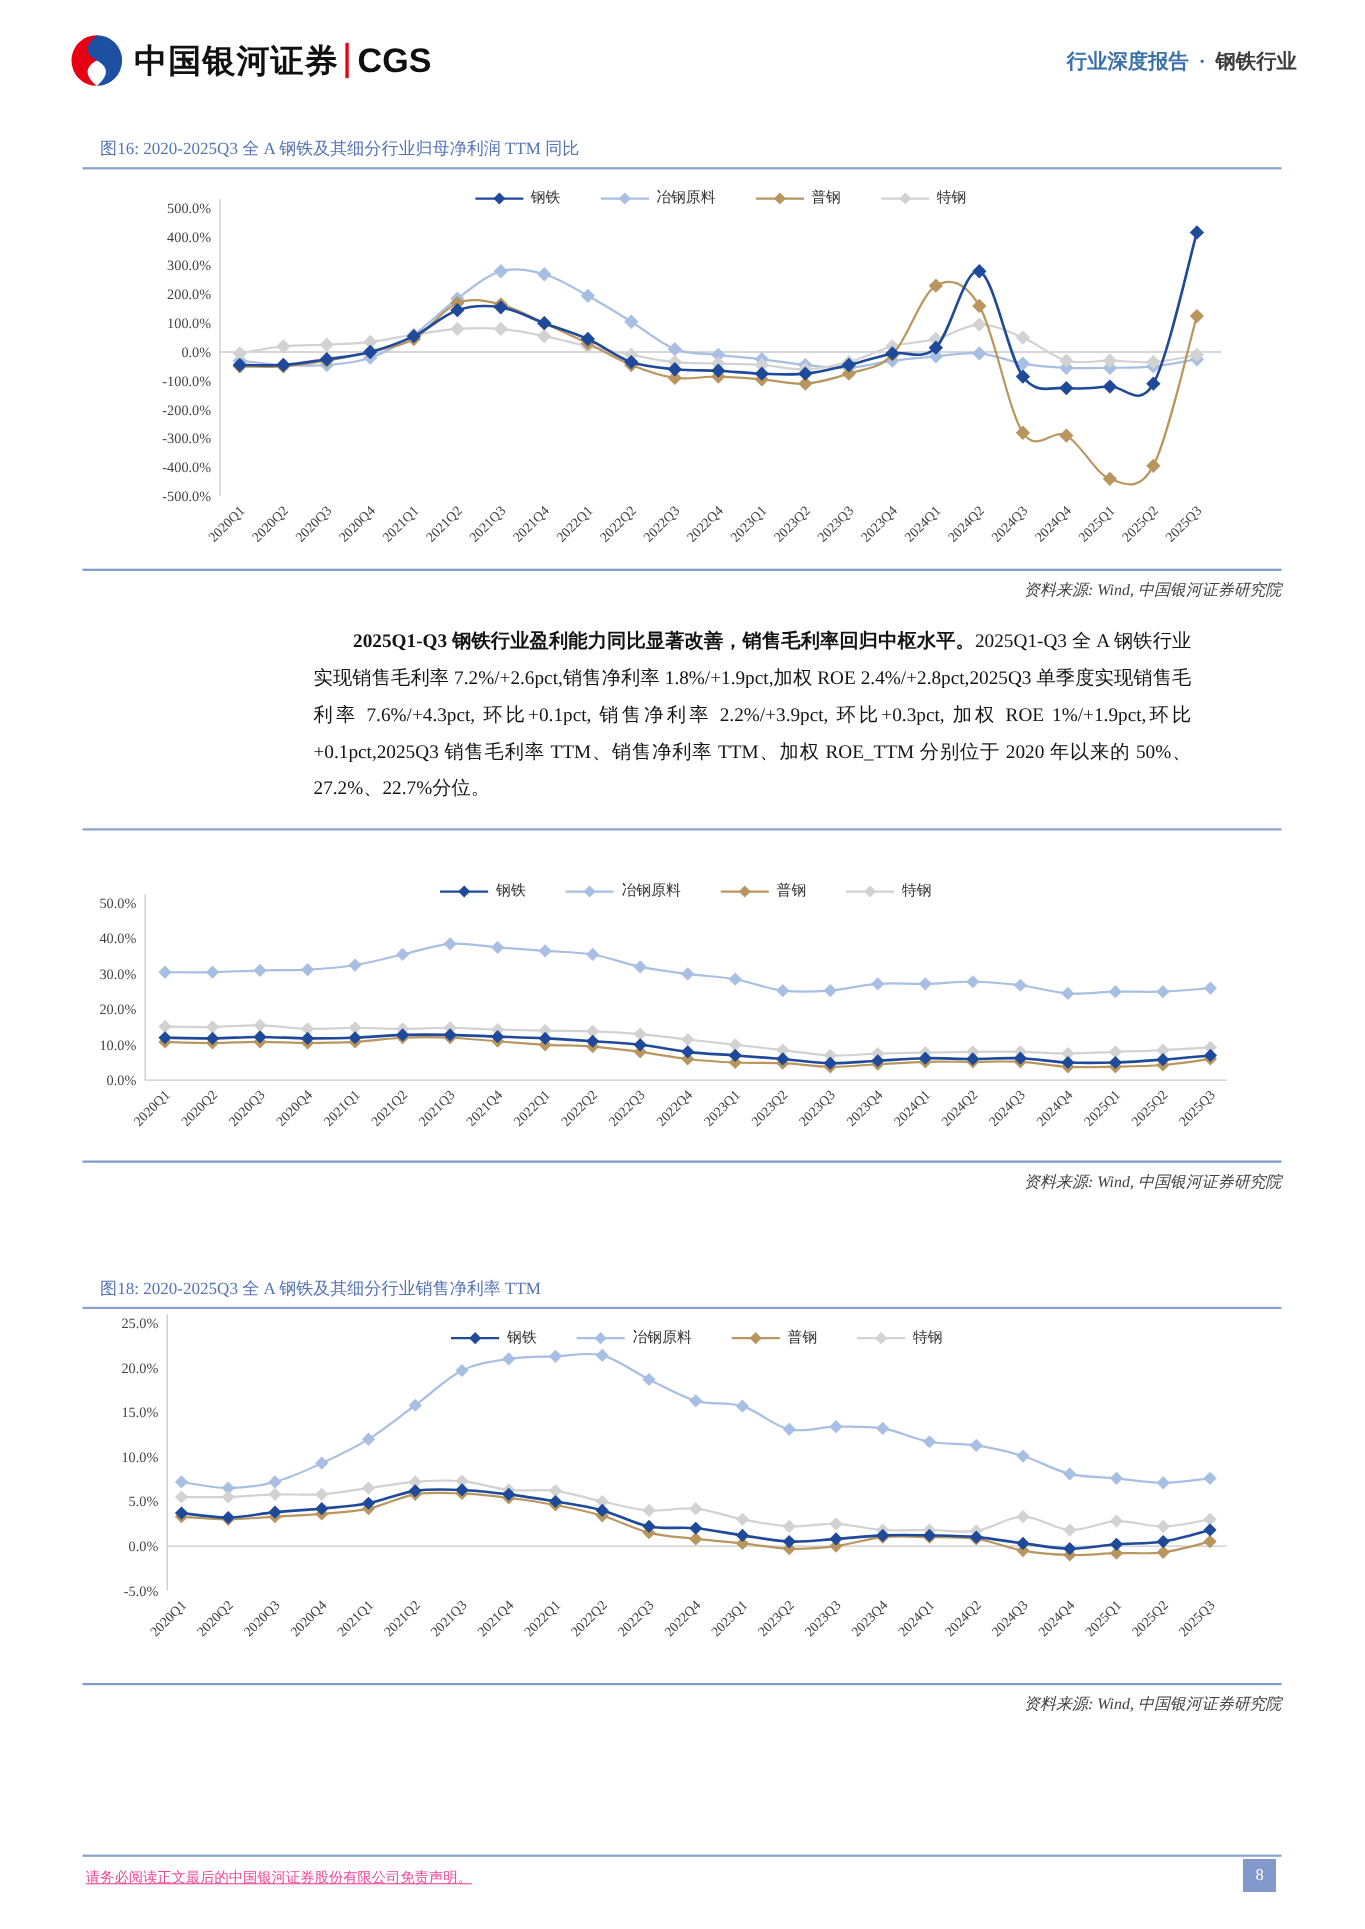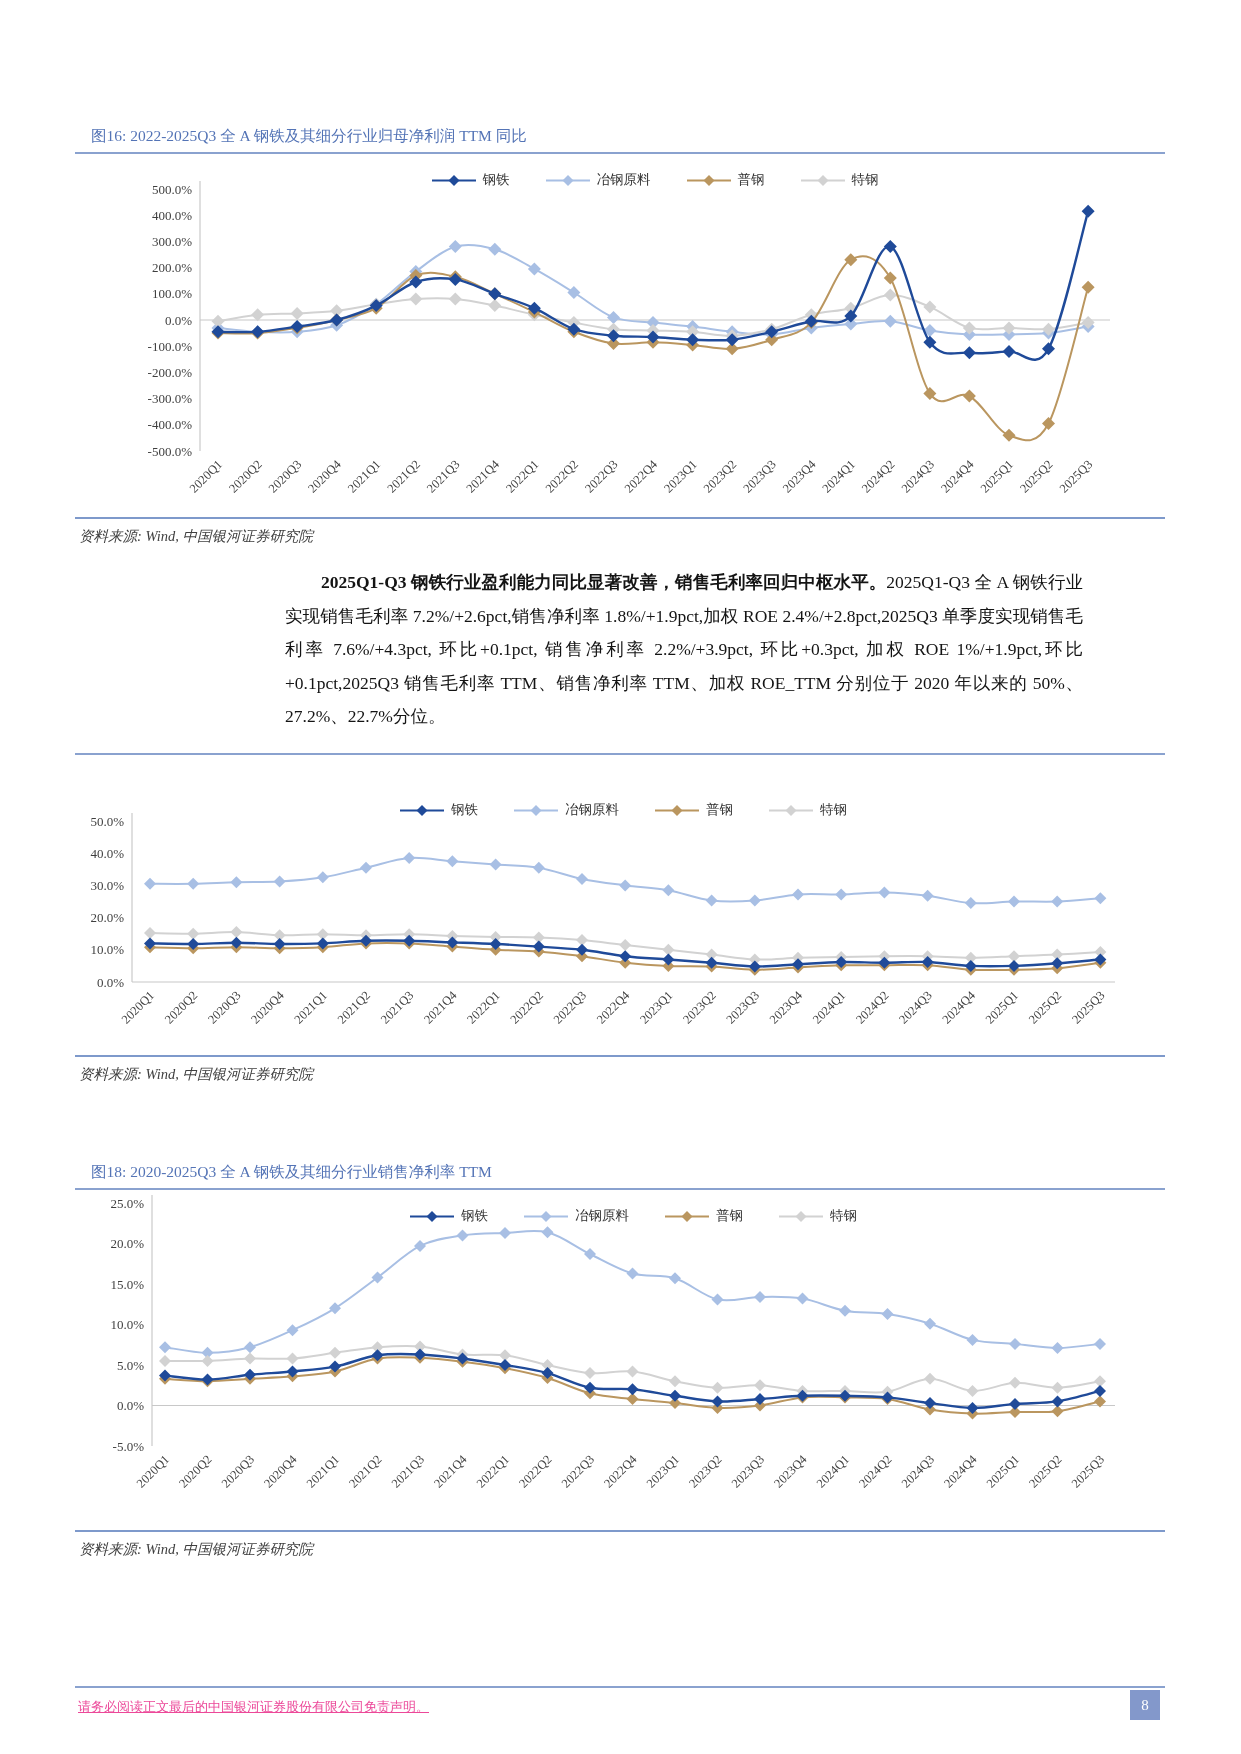--- a/index.html
+++ b/index.html
@@ -21,21 +21,21 @@
   .rt-dot{color:#3a6fa8;margin:0 9px;}
   .rt-ind{color:#3c3c3c;}
 
   
   .figure{position:absolute;left:75px;width:1090px;}
   .fig1{top:120px;} .fig2{top:753px;} .fig3{top:1156px;}
   .fig-title{height:32px;line-height:31px;font-size:15.5px;color:#5474b6;padding-left:16px;}
   .fig-rule{height:2px;background:#8aa2cf;}
   svg.chart{display:block;}
   .fig-sep{height:2px;background:#7e99cb;}
-  .fig-source{font-size:14.5px;font-style:italic;color:#3f3f3f;margin-top:8px;padding-left:4px;}
+  .fig-source{font-size:14.5px;font-style:italic;color:#3f3f3f;margin-top:8px;padding-left:4px;text-align:right;}
 
   .legend{position:absolute;display:flex;justify-content:center;align-items:center;gap:36px;height:16px;}
   .fig1 .legend{top:52px;left:125px;width:910px;}
   .fig2 .legend{top:49px;left:57px;width:983px;}
   .fig3 .legend{top:52px;left:77px;width:963px;}
   .legend-item{display:flex;align-items:center;gap:7px;font-size:13.5px;color:#333;}
 
   
   .body-text{position:absolute;left:285px;top:566px;width:798px;margin:0;
              font-size:17.5px;line-height:33.5px;text-align:justify;color:#141414;
@@ -48,23 +48,37 @@
   .page-badge{position:absolute;left:1130px;top:1690px;width:30px;height:30px;background:#8398cb;
               color:#fff;font-size:15px;display:flex;align-items:center;justify-content:center;}
 
   svg text{font-family:"Liberation Serif","DejaVu Serif",serif;}
 </style>
 </head>
 <body>
 
 <div class="page">
 
+  <div class="hdr">
+    <div class="logo">
+      <svg class="logo-mark" viewBox="0 0 100 100">
+        <path d="M50 2 A48 48 0 0 0 50 98 C 24 76 30 61 50 50 C 70 39 76 24 50 2 Z" fill="#e60012"></path>
+        <path d="M50 2 A48 48 0 0 1 50 98 C 76 76 70 61 50 50 C 30 39 24 24 50 2 Z" fill="#1d50a2"></path>
+      </svg>
+      <span class="logo-cn">中国银河证券</span>
+      <span class="logo-div"></span>
+      <span class="logo-en">CGS</span>
+    </div>
+    <div class="hdr-right">
+      <span class="rt-blue">行业深度报告</span><span class="rt-dot">·</span><span class="rt-ind">钢铁行业</span>
+    </div>
+  </div>
 
   <div class="figure fig1">
-    <div class="fig-title">图16: 2022-2025Q3 全 A 钢铁及其细分行业归母净利润 TTM 同比</div>
+    <div class="fig-title">图16: 2020-2025Q3 全 A 钢铁及其细分行业归母净利润 TTM 同比</div>
     <div class="fig-rule"></div>
     <svg class="chart" id="chart-0" width="1090" height="363" viewBox="0 0 1090 363">
         <g>
           <text x="117" y="39.5" text-anchor="end" font-size="13" fill="#3f3f3f">500.0%</text>
           <text x="117" y="65.7" text-anchor="end" font-size="13" fill="#3f3f3f">400.0%</text>
           <text x="117" y="91.9" text-anchor="end" font-size="13" fill="#3f3f3f">300.0%</text>
           <text x="117" y="118.1" text-anchor="end" font-size="13" fill="#3f3f3f">200.0%</text>
           <text x="117" y="144.3" text-anchor="end" font-size="13" fill="#3f3f3f">100.0%</text>
           <text x="117" y="170.5" text-anchor="end" font-size="13" fill="#3f3f3f">0.0%</text>
           <text x="117" y="196.7" text-anchor="end" font-size="13" fill="#3f3f3f">-100.0%</text>

